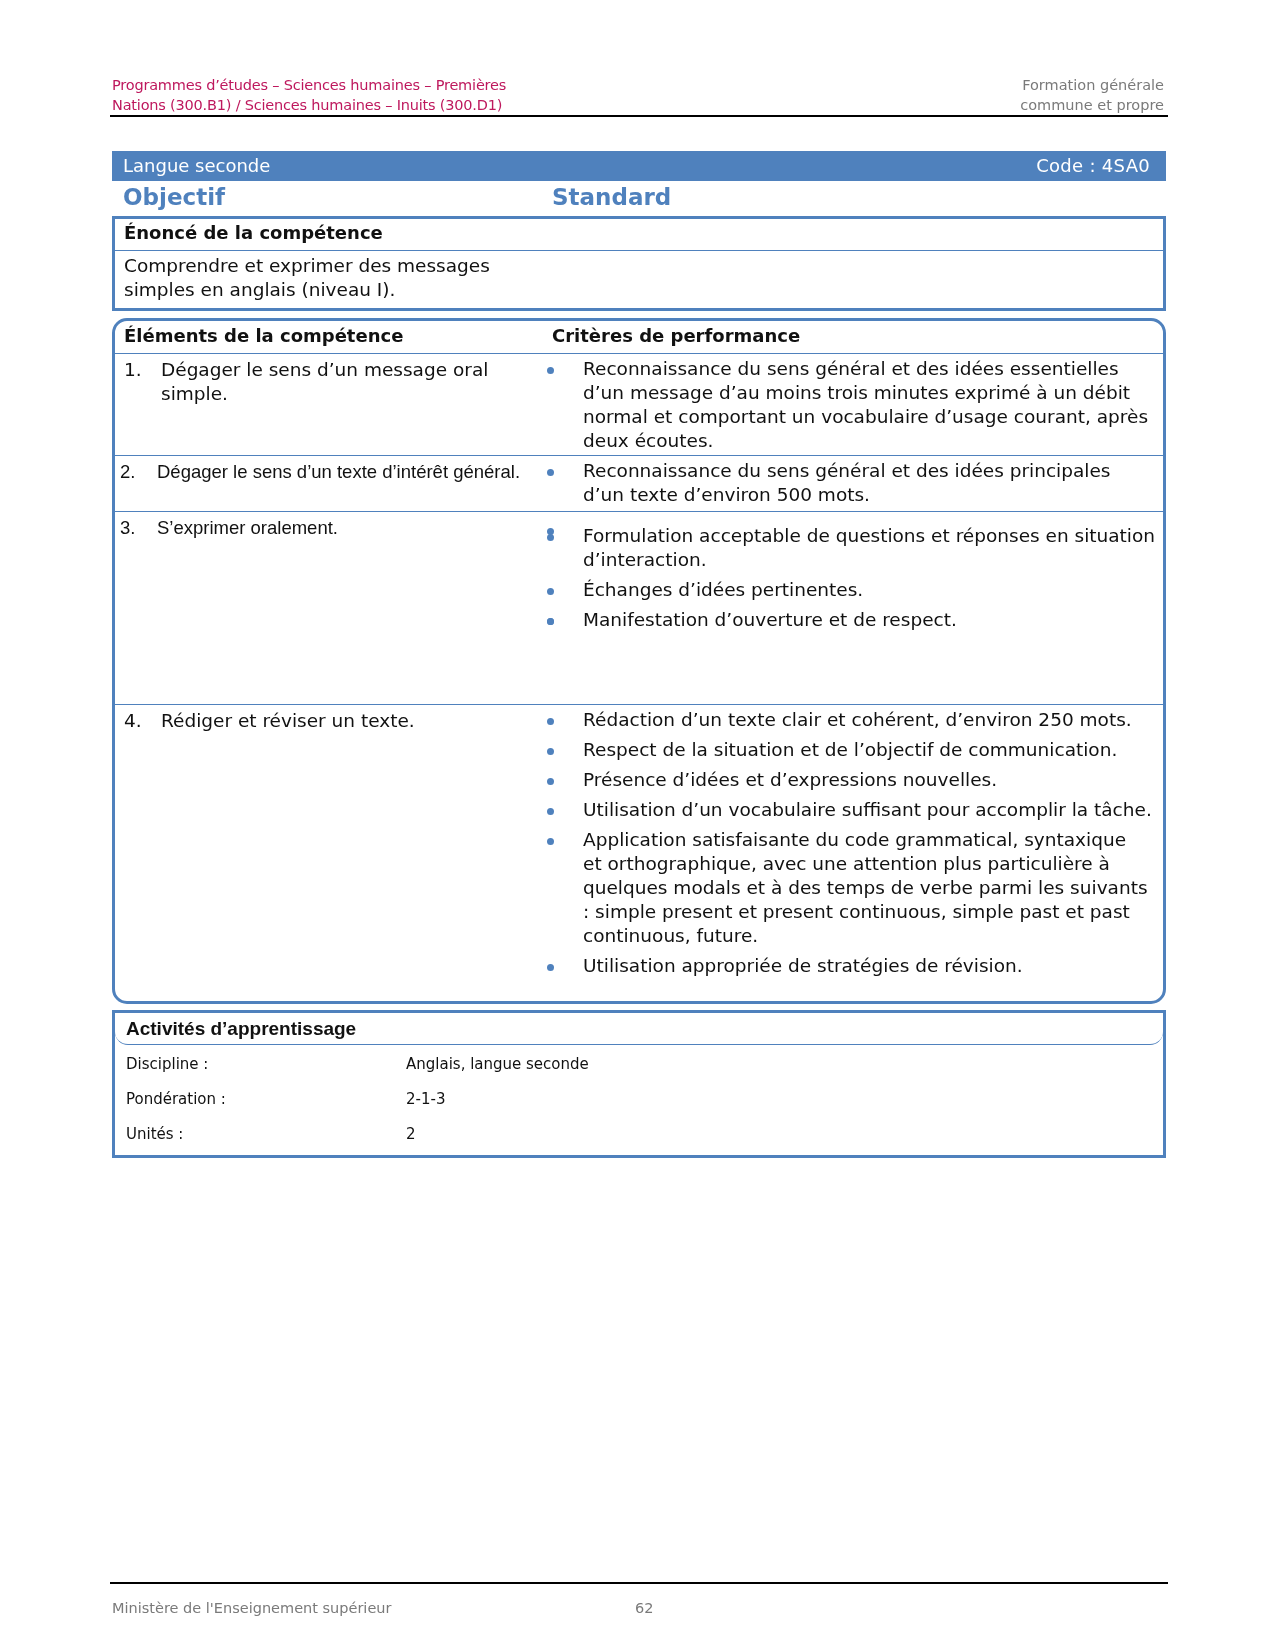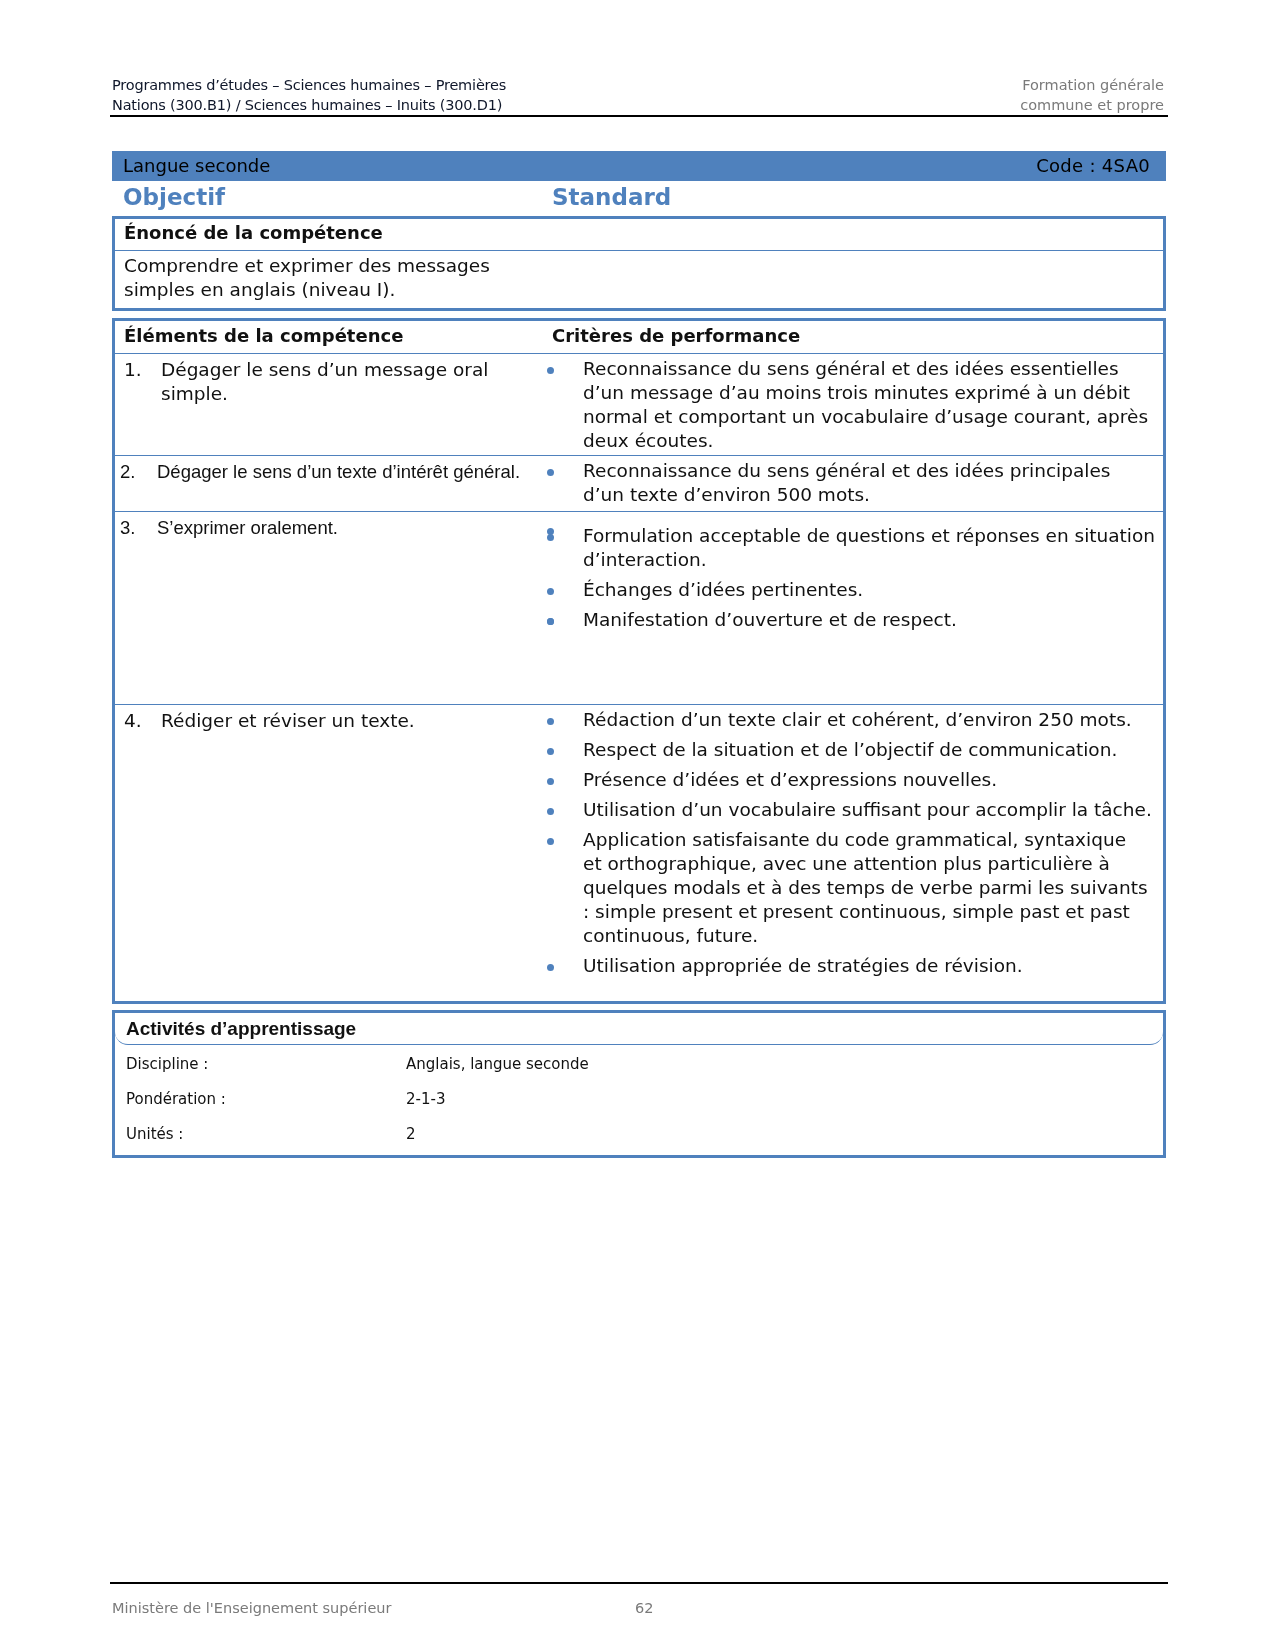--- a/index.html
+++ b/index.html
@@ -1,32 +1,32 @@
 <!DOCTYPE html>
 <html><head>
 <meta charset="utf-8">
 <style>
   * { box-sizing: border-box; margin: 0; padding: 0; }
   html, body { width: 1275px; height: 1650px; background: #ffffff; }
   body { position: relative; font-family: "DejaVu Sans", sans-serif; color: #111; }
   .page-header { position: absolute; left: 110px; top: 73px; width: 1058px; height: 44px; border-bottom: 2px solid #000; }
-  .page-header .left { position: absolute; left: 2px; top: 2px; font-size: 14.5px; line-height: 20px; color: #0f172a; letter-spacing: -0.2px; }
+  .page-header .left { position: absolute; left: 2px; top: 2px; font-size: 14.5px; line-height: 20px; color: #be185d; letter-spacing: -0.2px; }
   .page-header .right { position: absolute; right: 4px; top: 2px; font-size: 14.5px; line-height: 20px; color: #7a7a7a; text-align: right; }
-  .title-bar { position: absolute; left: 112px; top: 151px; width: 1054px; height: 30px; background: #4f81bd; color: #000000; font-size: 18px; line-height: 30px; }
+  .title-bar { position: absolute; left: 112px; top: 151px; width: 1054px; height: 30px; background: #4f81bd; color: #ffffff; font-size: 18px; line-height: 30px; }
   .title-bar .tl { position: absolute; left: 11px; }
   .title-bar .tr { position: absolute; right: 16px; letter-spacing: 0.3px; }
   .obj-row { position: absolute; left: 112px; top: 182px; width: 1054px; height: 34px; }
   .obj-row span { position: absolute; top: 2px; font-weight: bold; color: #4f81bd; font-size: 23px; }
   .obj-row .ol { left: 11px; }
   .obj-row .or { left: 440px; }
   .box { position: absolute; left: 112px; width: 1054px; border: 3px solid #4f81bd; background: #fff; }
   .box-head { font-weight: bold; font-size: 18px; padding: 3px 9px 0 9px; height: 32px; border-bottom: 1px solid #4f81bd; }
   .box1 { top: 216px; height: 95px; }
   .box1 .body { font-size: 18.5px; line-height: 24px; padding: 3px 9px; width: 420px; }
-  .box2 { top: 318px; height: 686px; }
+  .box2 { top: 318px; height: 686px; border-radius: 15px; }
   .box2 .head-row { display: flex; height: 33px; border-bottom: 1px solid #4f81bd; font-weight: bold; font-size: 18px; }
   .box2 .head-row div { padding: 4px 9px 0 9px; }
   .box2 .head-row .c1 { width: 428px; }
   .row { display: flex; border-bottom: 1px solid #4f81bd; }
   .row:last-child { border-bottom: none; }
   .row .c1 { width: 428px; padding: 4px 8px 0 9px; font-size: 18.5px; line-height: 24px; position: relative; }
   .row .c1 .num { position: absolute; left: 9px; }
   .row .c1 .txt { display: block; padding-left: 37px; }
   .row .c2 { flex: 1; padding: 3px 6px 6px 0; }
   .crit { position: relative; padding-left: 40px; font-size: 18.5px; line-height: 24px; margin-bottom: 6px; }

